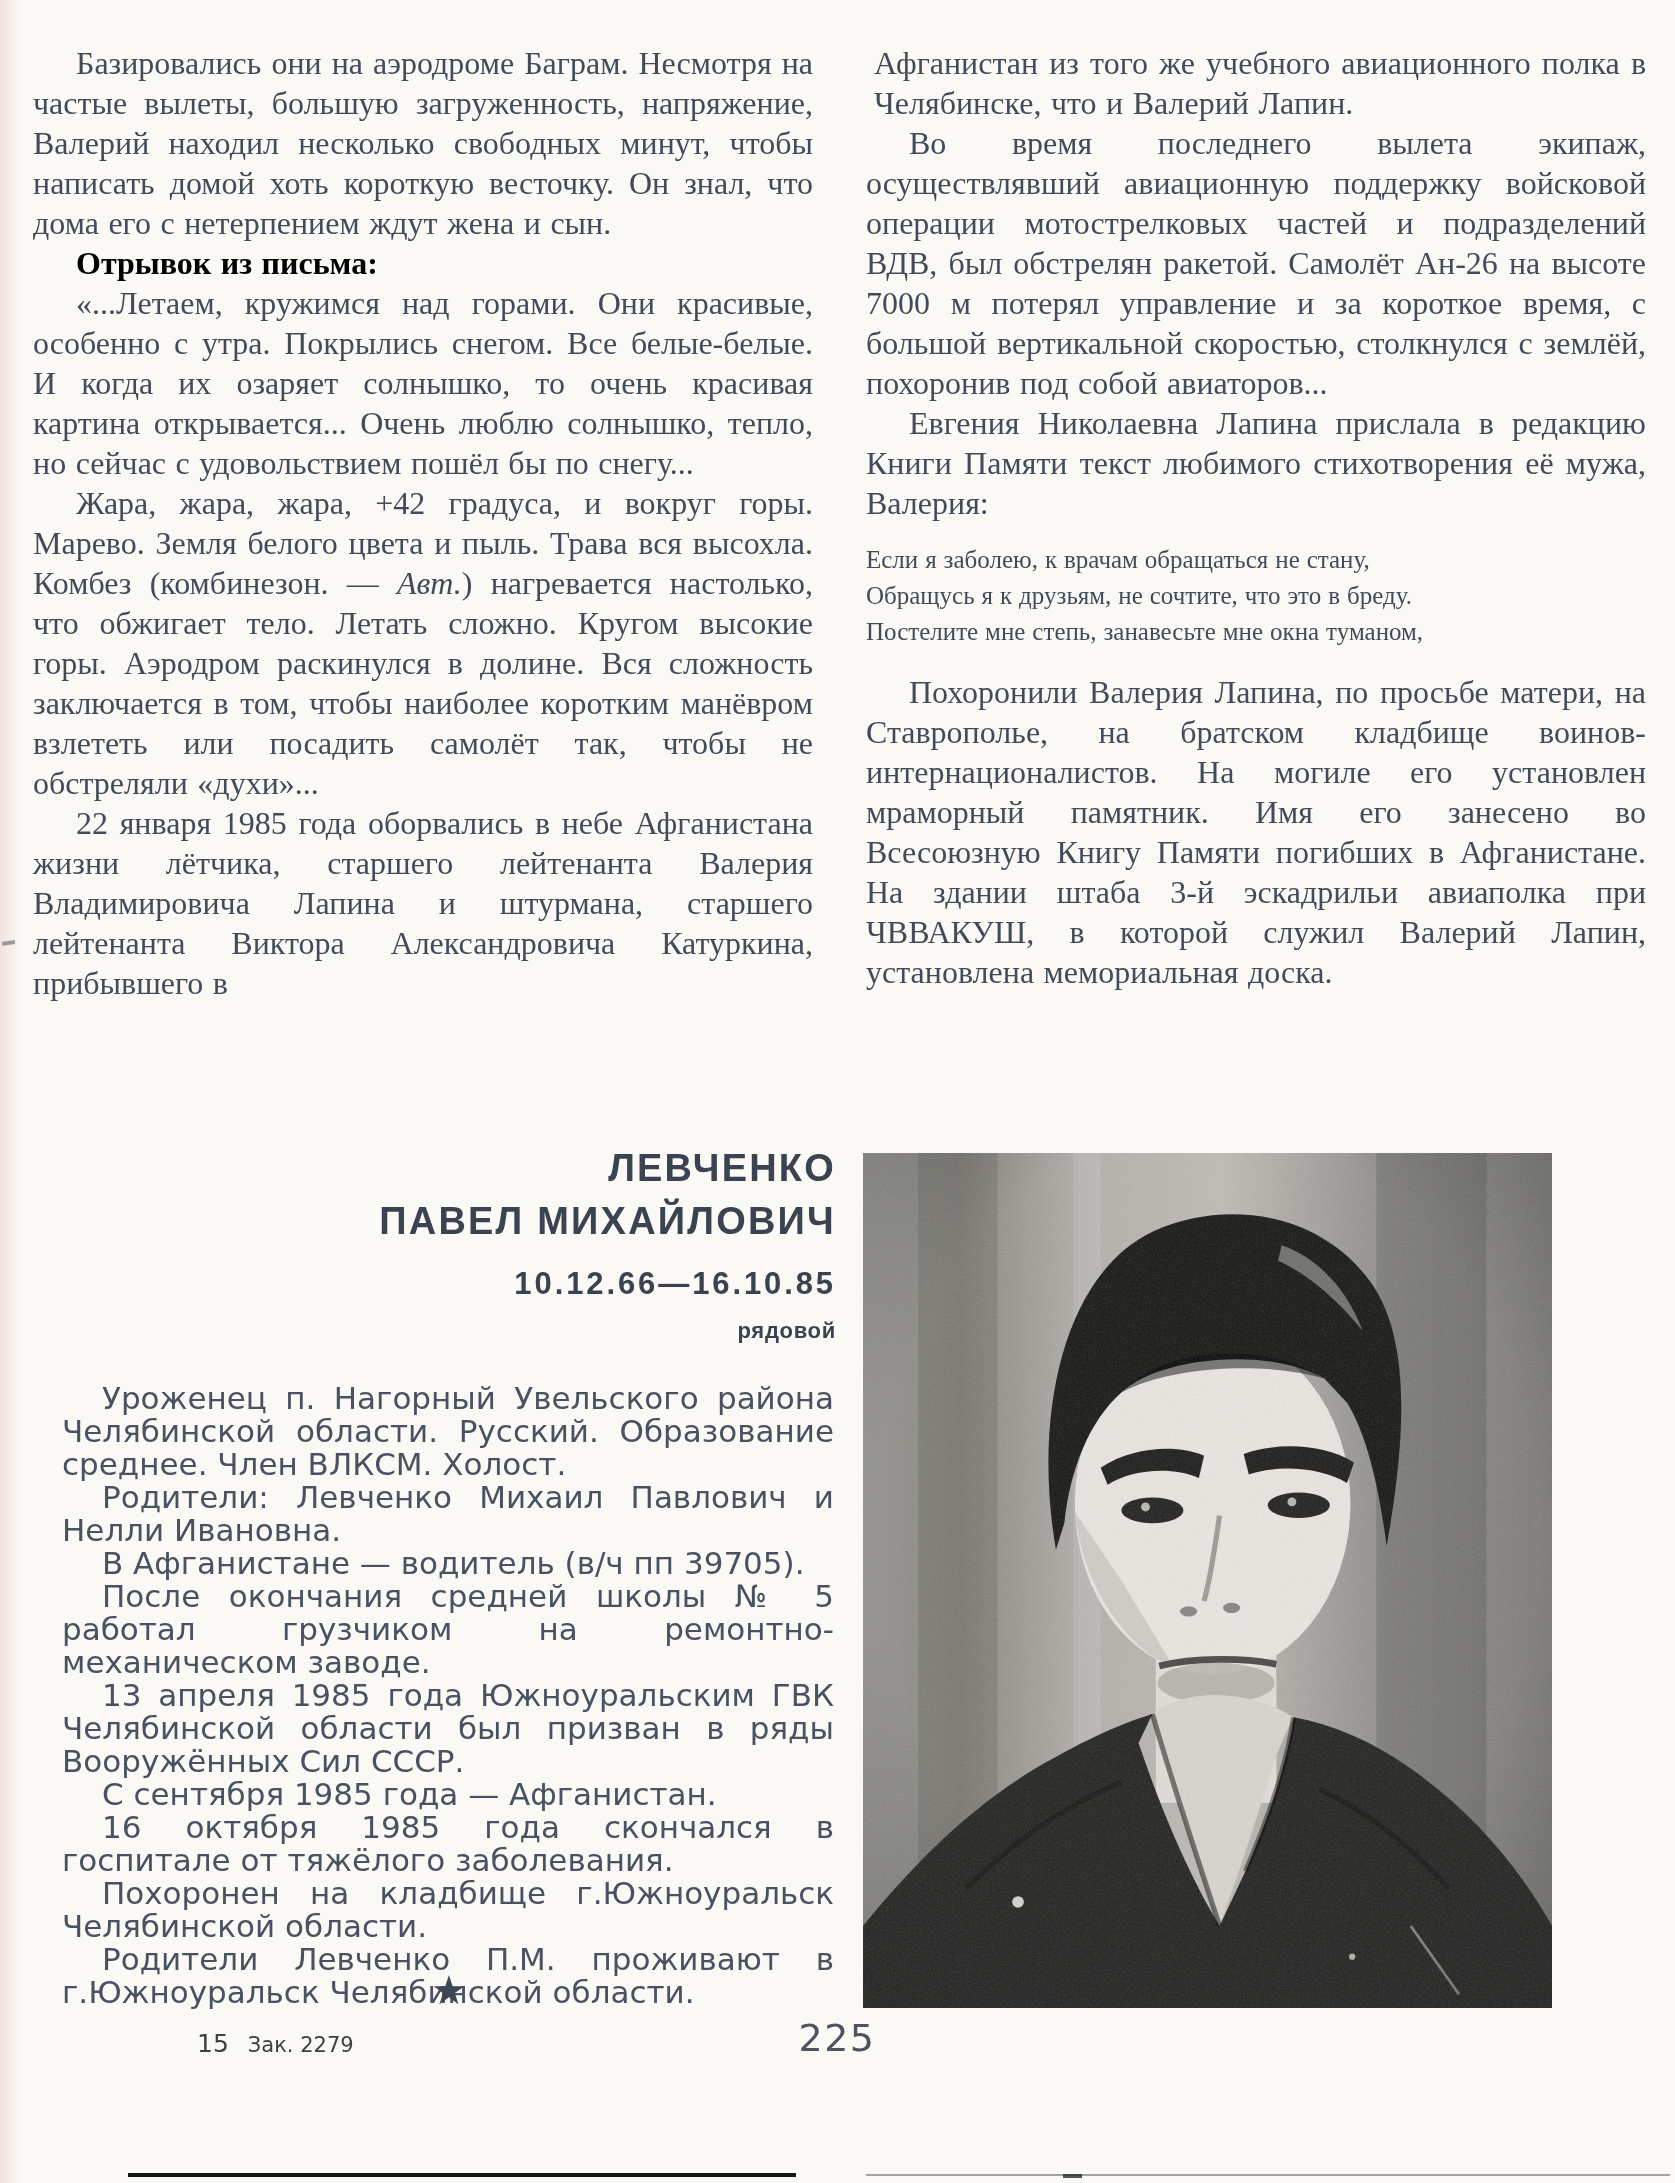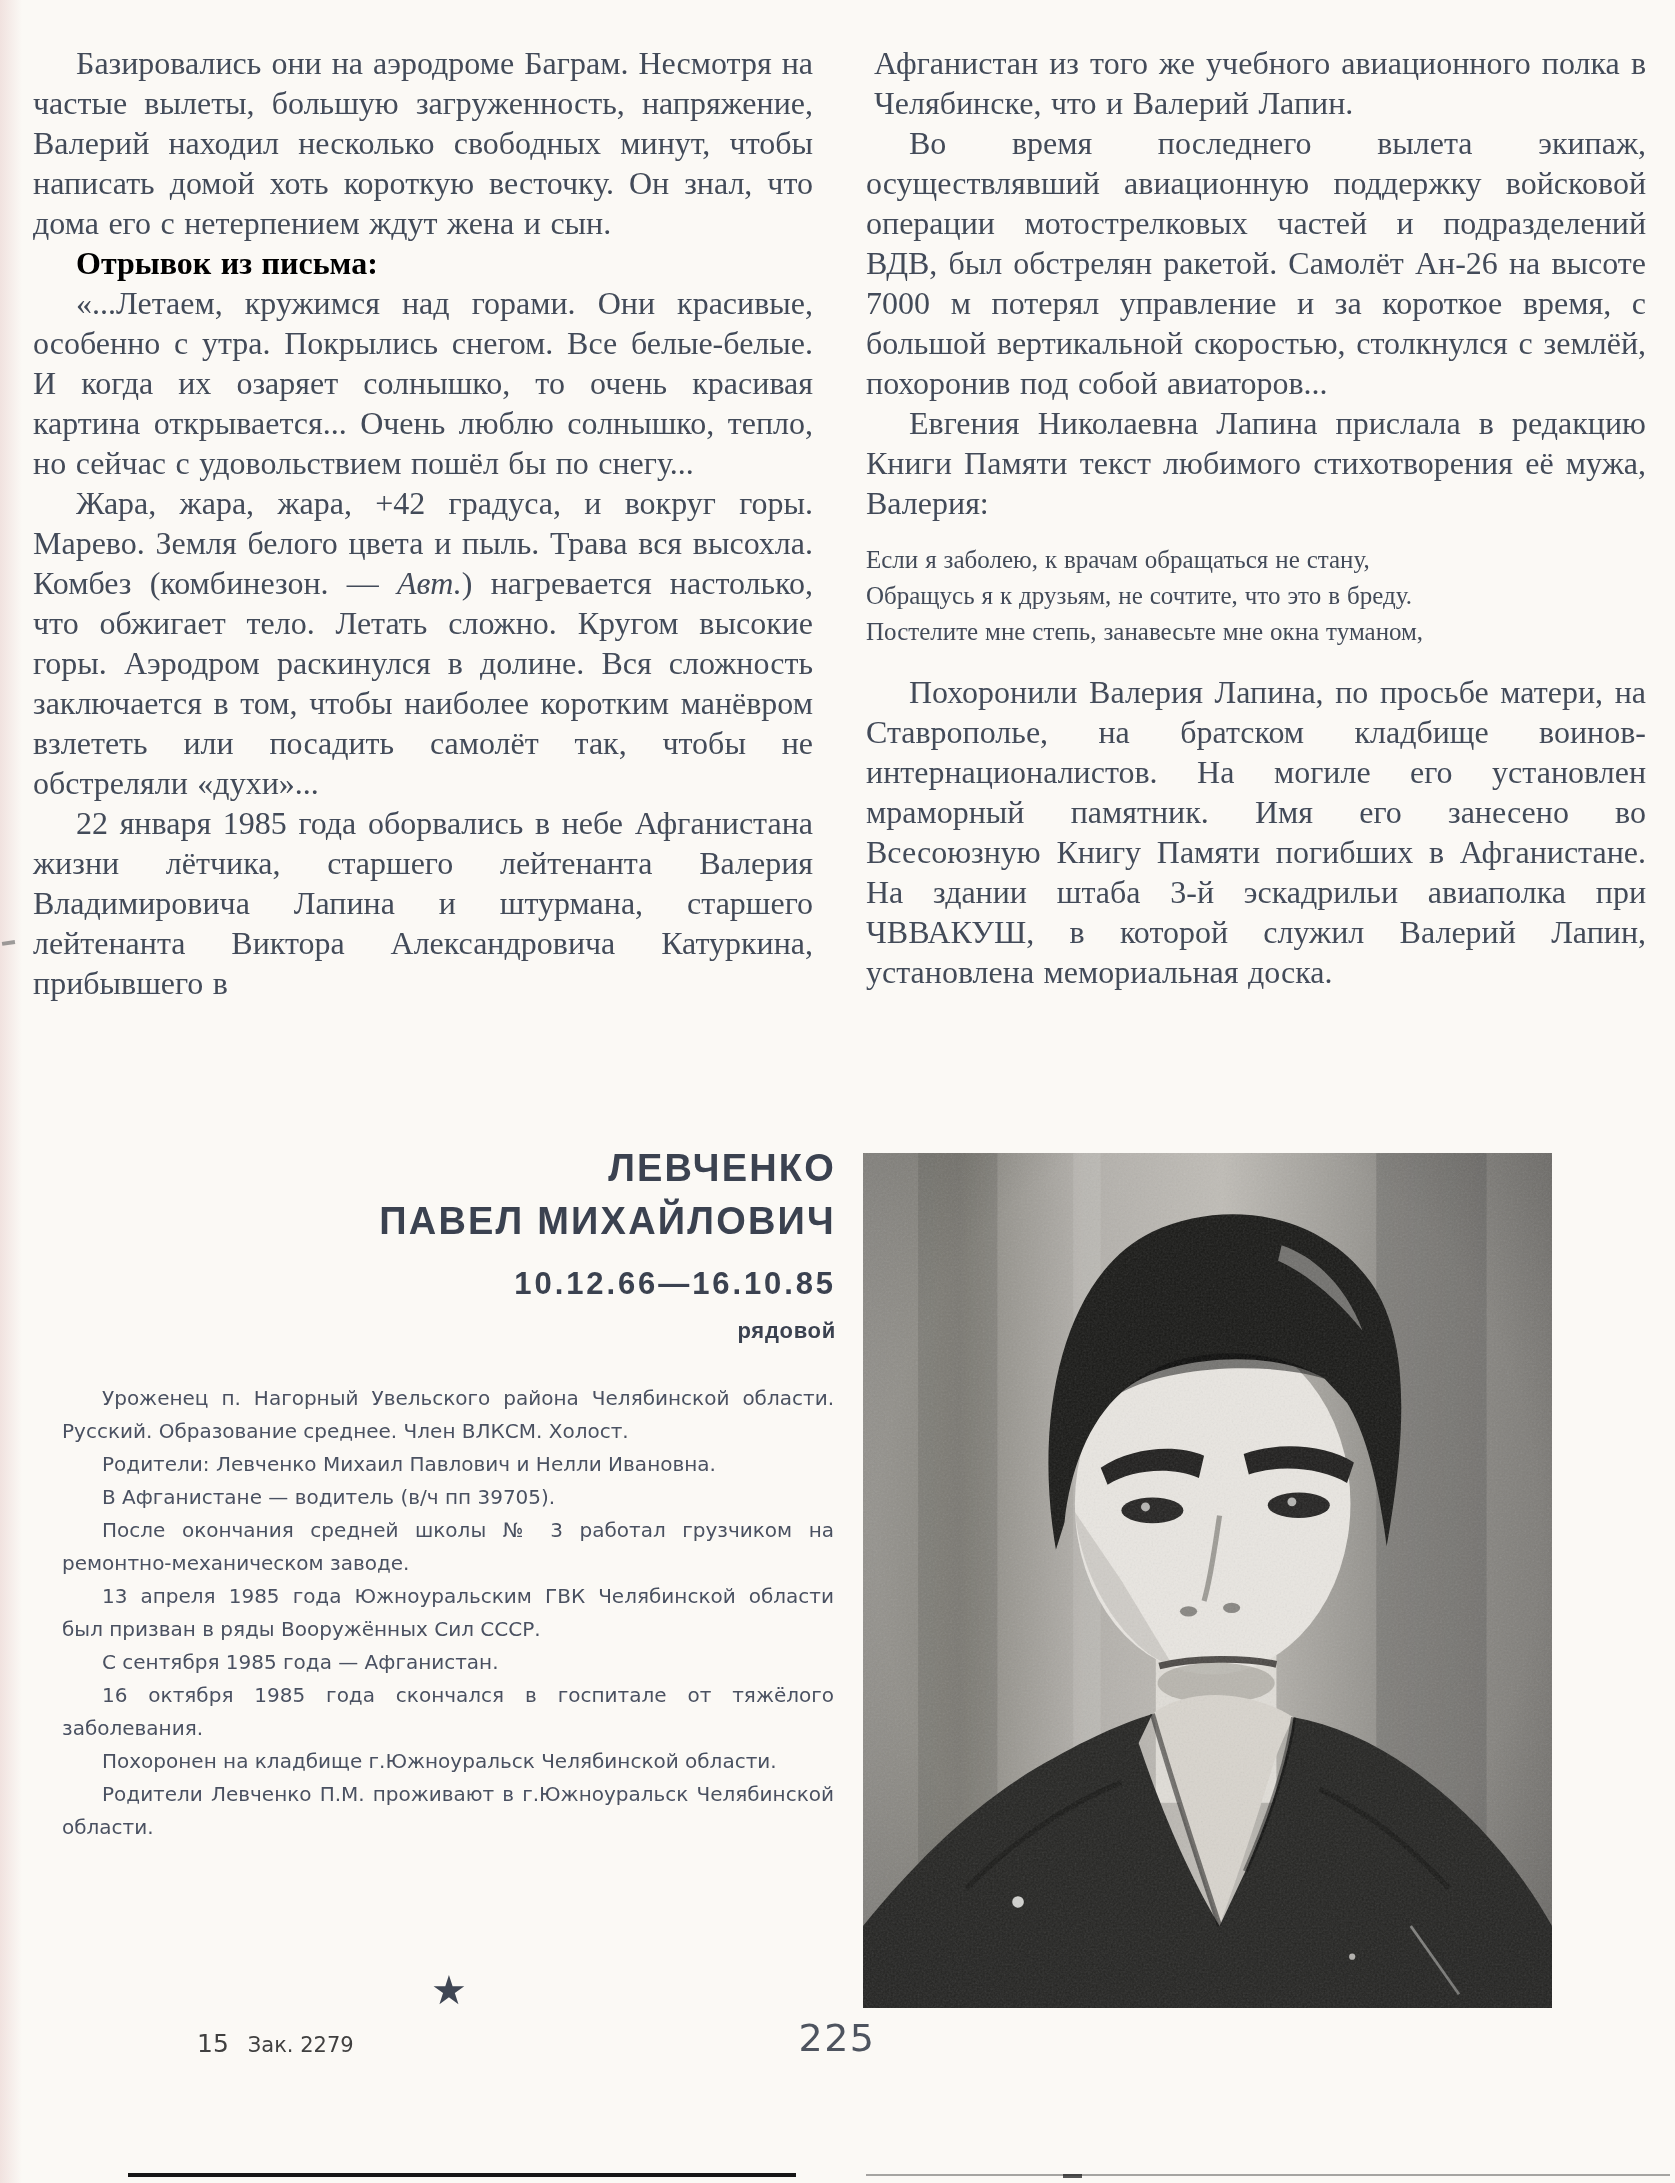--- a/index.html
+++ b/index.html
@@ -40,21 +40,21 @@
   }
   .surname{top:1147px;font-size:38px;}
   .name{top:1200px;font-size:38px;}
   .dates{top:1266px;font-size:31px;letter-spacing:2.9px;}
   .rank{top:1318px;font-size:22px;letter-spacing:0.7px;}
 
   .bio{
     position:absolute;left:62px;top:1382px;width:772px;color:#4a5161;
     font-family:"DejaVu Sans", sans-serif;
   }
-  .bio p{margin:0;font-size:20px;line-height:33px;text-align:justify;text-indent:40px;}
+  .bio p{margin:0;font-size:31px;line-height:33px;text-align:justify;text-indent:40px;}
 
   .star{
     position:absolute;left:62px;top:1969px;width:774px;text-align:center;
     font-size:40px;color:#3f4653;line-height:44px;
   }
 
   
   .print-info{
     position:absolute;left:197px;top:2029px;color:#404040;
     font-family:"DejaVu Sans", sans-serif;font-size:25px;
@@ -104,21 +104,21 @@
 
 <div class="memorial-heading surname">ЛЕВЧЕНКО</div>
 <div class="memorial-heading name">ПАВЕЛ МИХАЙЛОВИЧ</div>
 <div class="memorial-heading dates">10.12.66—16.10.85</div>
 <div class="memorial-heading rank">рядовой</div>
 
 <div class="bio">
   <p>Уроженец п. Нагорный Увельского района Челябинской области. Русский. Образование среднее. Член ВЛКСМ. Холост.</p>
   <p>Родители: Левченко Михаил Павлович и Нелли Ивановна.</p>
   <p>В Афганистане — водитель (в/ч пп 39705).</p>
-  <p>После окончания средней школы № 3 работал грузчиком на ремонтно-механическом заводе.</p>
+  <p>После окончания средней школы № 5 работал грузчиком на ремонтно-механическом заводе.</p>
   <p>13 апреля 1985 года Южноуральским ГВК Челябинской области был призван в ряды Вооружённых Сил СССР.</p>
   <p>С сентября 1985 года — Афганистан.</p>
   <p>16 октября 1985 года скончался в госпитале от тяжёлого заболевания.</p>
   <p>Похоронен на кладбище г.Южноуральск Челябинской области.</p>
   <p>Родители Левченко П.М. проживают в г.Южноуральск Челябинской области.</p>
 </div>
 
 <div class="star">★</div>
 
 <div class="photo">

